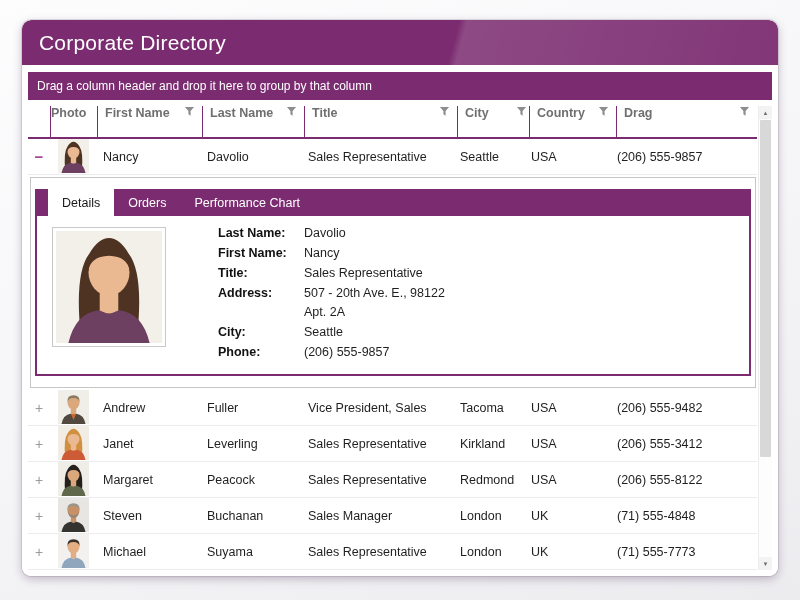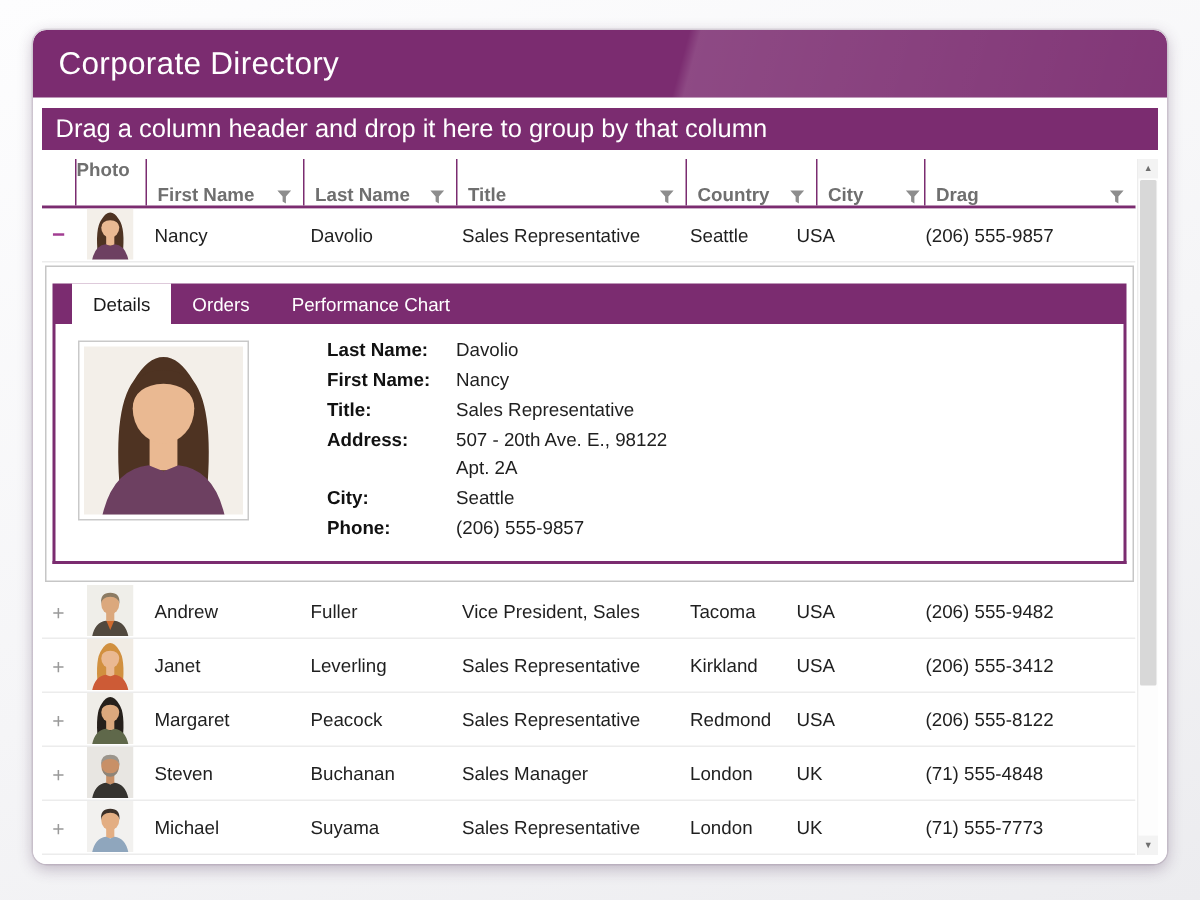--- a/index.html
+++ b/index.html
@@ -20,27 +20,27 @@
     display:flex;align-items:center;padding:0 17px;border-radius:9px 9px 0 0;
   }
   .titlebar::after{
     content:"";position:absolute;inset:0;border-radius:inherit;pointer-events:none;
     background:linear-gradient(105deg,rgba(255,255,255,0) 57%,rgba(255,255,255,.14) 58%,rgba(255,255,255,.05) 100%);
   }
   .title{color:#fff;font-size:21px;letter-spacing:.2px}
   .panel{flex:1;min-height:0;padding:7px 6px 6px;display:flex;flex-direction:column;background:#fff}
   .group-bar{
     flex:none;height:28px;line-height:28px;background:#7b2c70;color:#fff;
-    font-size:17px;padding:0 9px;margin-bottom:6px;white-space:nowrap;overflow:hidden;
+    font-size:12px;padding:0 9px;margin-bottom:6px;white-space:nowrap;overflow:hidden;
   }
   .grid{flex:1;min-height:0;display:flex}
   .grid-main{flex:1;min-width:0;display:flex;flex-direction:column}
   .grid-header{flex:none;height:31px;display:flex;border-bottom:2px solid #7b2c70;background:#fff}
   .hcell{
-    display:flex;align-items:flex-end;gap:4px;padding:0 7px;
+    display:flex;align-items:flex-start;gap:4px;padding:0 7px;
     border-left:1px solid #7b2c70;font-size:12.5px;font-weight:bold;color:#6f6f6f;
     overflow:hidden;white-space:nowrap;
   }
   .hcell.col-expand{border-left:none;padding:0}
   .hlabel{flex:1}
   .funnel{flex:none;display:flex;align-items:center}
   .grid-rows{flex:1;overflow:hidden}
   .grow{display:flex;height:35px;align-items:center;border-bottom:1px solid #ececec;font-size:12.5px;color:#1f1f1f;background:#fff}
   .cell{padding:0 7px;white-space:nowrap;overflow:hidden}
   .col-expand{width:22px;flex:none;display:flex;justify-content:center;padding:0}
@@ -104,30 +104,30 @@
               </span>
             </div>
             <div class="hcell col-title">
               <span class="hlabel">Title</span>
               <span class="funnel">
                 <svg viewBox="0 0 12 12" width="11" height="11">
                   <path d="M1 1 H11 L7.2 5.4 V10.6 L4.8 9 V5.4 Z" fill="#8d8d8d"></path>
                 </svg>
               </span>
             </div>
+            <div class="hcell col-city">
+              <span class="hlabel">City</span>
+              <span class="funnel">
+                <svg viewBox="0 0 12 12" width="11" height="11">
+                  <path d="M1 1 H11 L7.2 5.4 V10.6 L4.8 9 V5.4 Z" fill="#8d8d8d"></path>
+                </svg>
+              </span>
+            </div>
             <div class="hcell col-country">
               <span class="hlabel">Country</span>
-              <span class="funnel">
-                <svg viewBox="0 0 12 12" width="11" height="11">
-                  <path d="M1 1 H11 L7.2 5.4 V10.6 L4.8 9 V5.4 Z" fill="#8d8d8d"></path>
-                </svg>
-              </span>
-            </div>
-            <div class="hcell col-city">
-              <span class="hlabel">City</span>
               <span class="funnel">
                 <svg viewBox="0 0 12 12" width="11" height="11">
                   <path d="M1 1 H11 L7.2 5.4 V10.6 L4.8 9 V5.4 Z" fill="#8d8d8d"></path>
                 </svg>
               </span>
             </div>
             <div class="hcell col-phone">
               <span class="hlabel">Drag</span>
               <span class="funnel">
                 <svg viewBox="0 0 12 12" width="11" height="11">

